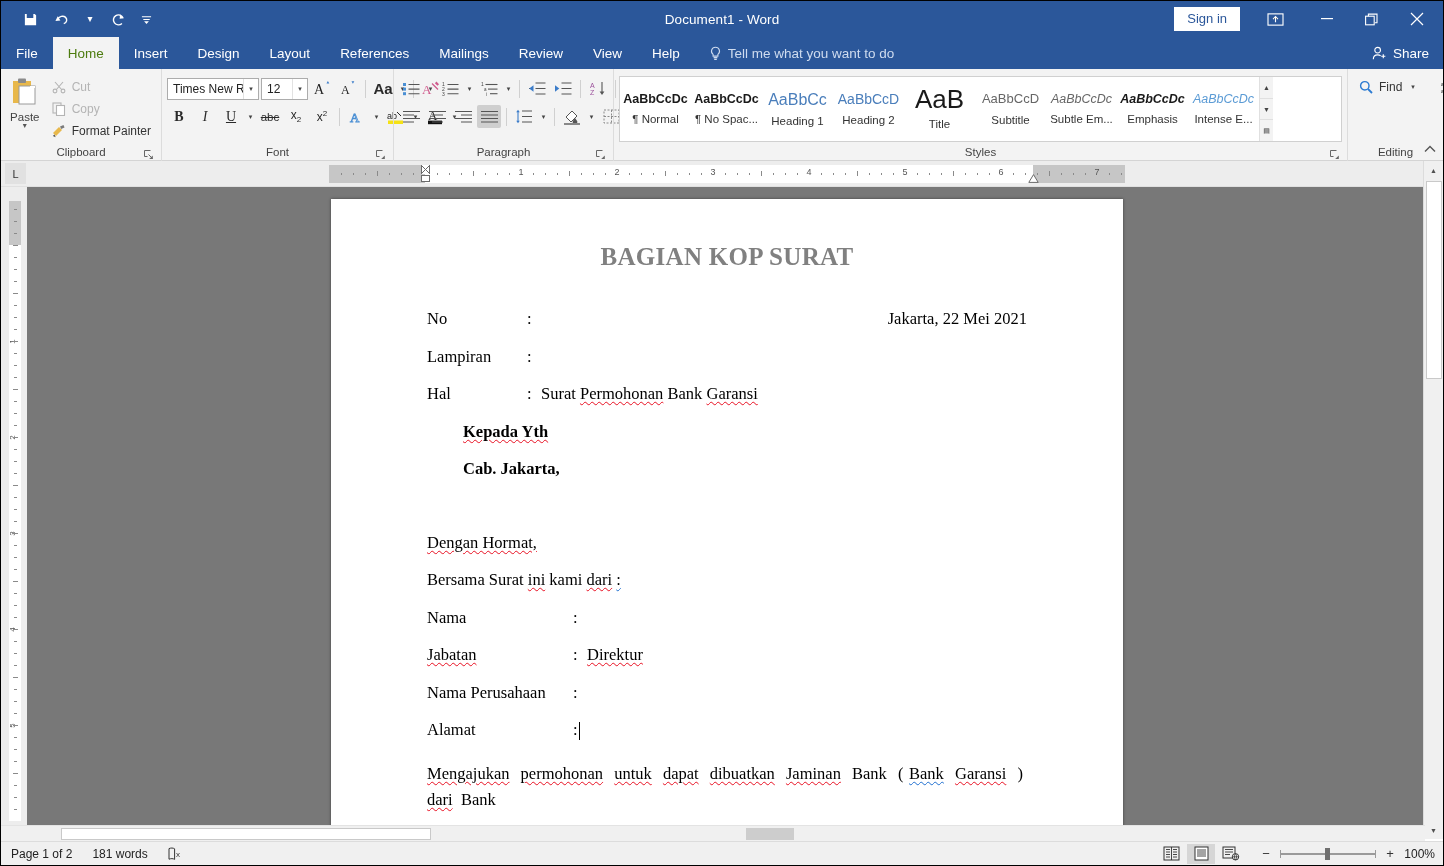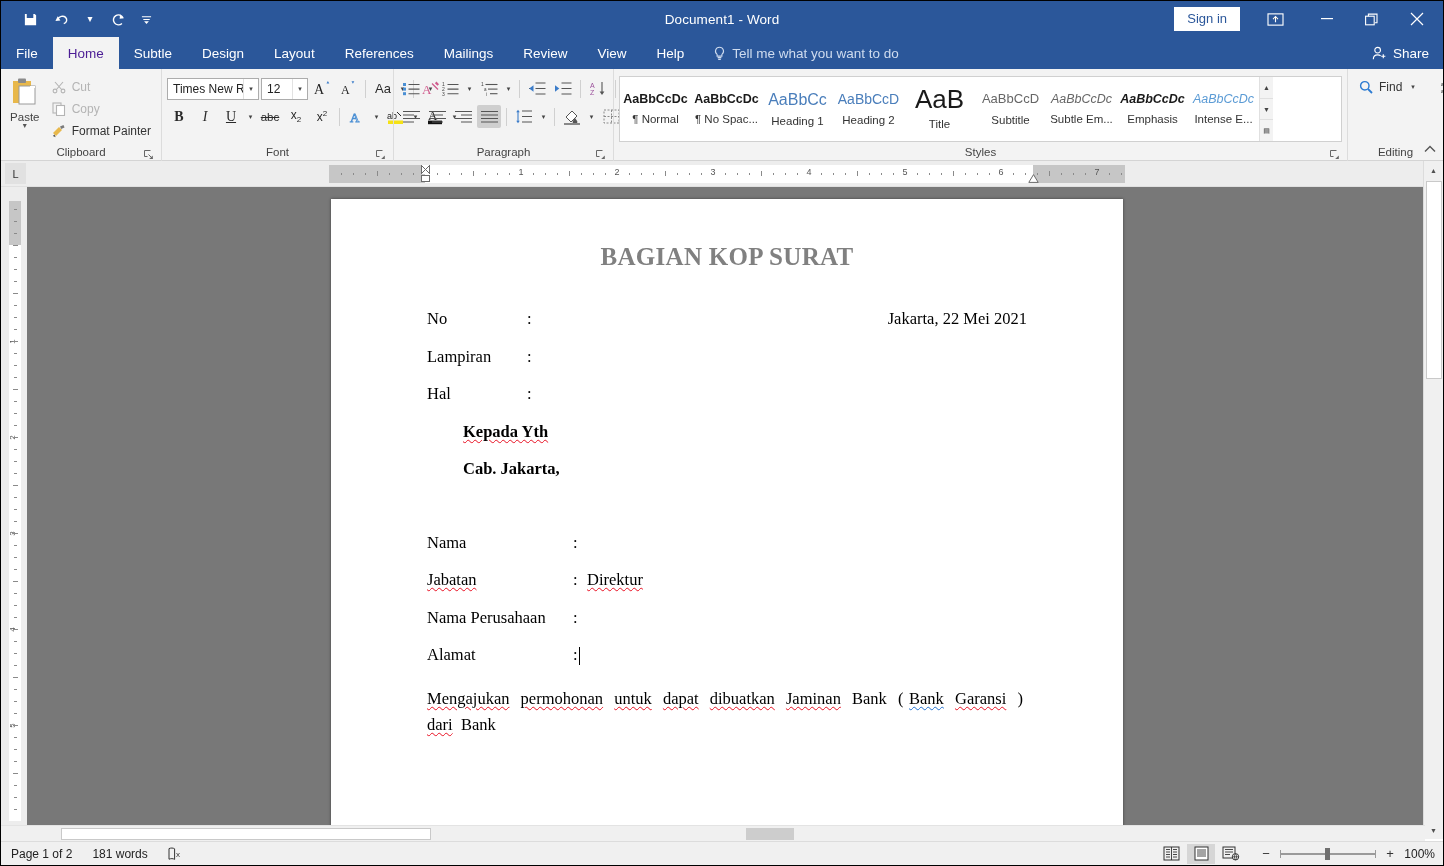--- a/index.html
+++ b/index.html
@@ -43,21 +43,21 @@
 
   
   .tabsrow{
     position:absolute; left:0; top:36px; width:1442px; height:32px;
     background:#2b579a; display:flex; align-items:flex-end;
   }
   .tab{
     height:32px; padding:0 15px; display:flex; align-items:center;
     font-size:13.5px; color:#fff; cursor:pointer; white-space:nowrap;
   }
-  .tab.active{ background:#f3f3f3; color:#4c1d95; }
+  .tab.active{ background:#f3f3f3; color:#4d7c0f; }
   .tellme{
     display:flex; align-items:center; gap:6px; height:32px; padding:0 10px 0 14px;
     font-size:13.5px; color:#cfdcef; font-style:normal; cursor:pointer;
   }
   .bulb{ font-size:14px; }
   .share{
     position:absolute; right:14px; top:36px; height:32px;
     display:flex; align-items:center; gap:5px; font-size:13.5px; color:#fff; cursor:pointer;
   }
 
@@ -348,21 +348,21 @@
         <svg width="14" height="14" viewBox="0 0 14 14">
             <path stroke="#fff" stroke-width="1.2" d="M1 1l12 12M13 1L1 13"></path>
           </svg>
       </div>
     </div>
   </div>
 
   <div class="tabsrow">
     <div class="tab">File</div>
     <div class="tab active">Home</div>
-    <div class="tab">Subtle</div>
+    <div class="tab">Insert</div>
     <div class="tab">Design</div>
     <div class="tab">Layout</div>
     <div class="tab">References</div>
     <div class="tab">Mailings</div>
     <div class="tab">Review</div>
     <div class="tab">View</div>
     <div class="tab">Help</div>
     <div class="tellme">
       <span class="bulb">
         <svg width="13" height="15" viewBox="0 0 13 15">
@@ -462,21 +462,21 @@
               </svg>
           </div>
           <div class="ibtn">
             <svg width="19" height="17" viewBox="0 0 19 17">
                 <text x="2" y="14" font-family="Liberation Serif, serif" font-size="12" fill="#222">A</text>
                 <path fill="#3b7cc9" d="M12.5 1.2l2.8 0 -1.4 2.6z"></path>
               </svg>
           </div>
           <div class="sep"></div>
           <div class="ibtn">
-            <span style="font-size:13px;">Aa</span>
+            <span style="font-size:15px;font-weight:bold;">Aa</span>
           </div>
           <div class="splitcaret">▾</div>
           <div class="sep"></div>
           <div class="ibtn">
             <svg width="18" height="17" viewBox="0 0 18 17">
                 <text x="0" y="14" font-family="Liberation Serif, serif" font-size="13" fill="#d05a8c">A</text>
                 <path stroke="#d05a8c" stroke-width="1.3" fill="none" d="M10 3.5 L16 9.5"></path>
                 <path fill="#d05a8c" d="M14.4 1.6l2.6 2.6-1.5 1.6-2.6-2.6z"></path>
               </svg>
           </div>
@@ -914,31 +914,38 @@
 
         <div class="d-line">
           <span class="d-lbl">Lampiran</span>
           <span class="d-colon">:</span>
           <span class="d-val"></span>
         </div>
 
         <div class="d-line">
           <span class="d-lbl">Hal</span>
           <span style="width:10px">:</span>
+          <span class="d-val" style="margin-left:4px"><span>Surat <span class="sp-red">Permohonan</span> Bank <span class="sp-red">Garansi</span></span></span>
         </div>
 
         <div class="d-line bold">
           <span class="sp-red" style="text-decoration-line:underline">Kepada Yth</span>
         </div>
         <div class="d-line bold">
           <span>Cab. Jakarta,</span>
         </div>
 
         <div class="d-gap"></div>
 
+        <div class="d-line">
+          <span class="sp-red">Dengan Hormat,</span>
+        </div>
+        <div class="d-line">
+          <span>Bersama Surat <span class="sp-red">ini</span> kami <span class="sp-red">dari</span> <span class="sp-blue">:</span></span>
+        </div>
 
         <div class="d-line">
           <span class="d-lbl" style="width:146px">Nama</span>
           <span class="d-colon">:</span>
         </div>
         <div class="d-line">
           <span class="d-lbl sp-red" style="width:146px">Jabatan</span>
           <span style="width:10px">:</span>
           <span style="margin-left:4px" class="sp-red">Direktur</span>
         </div>

